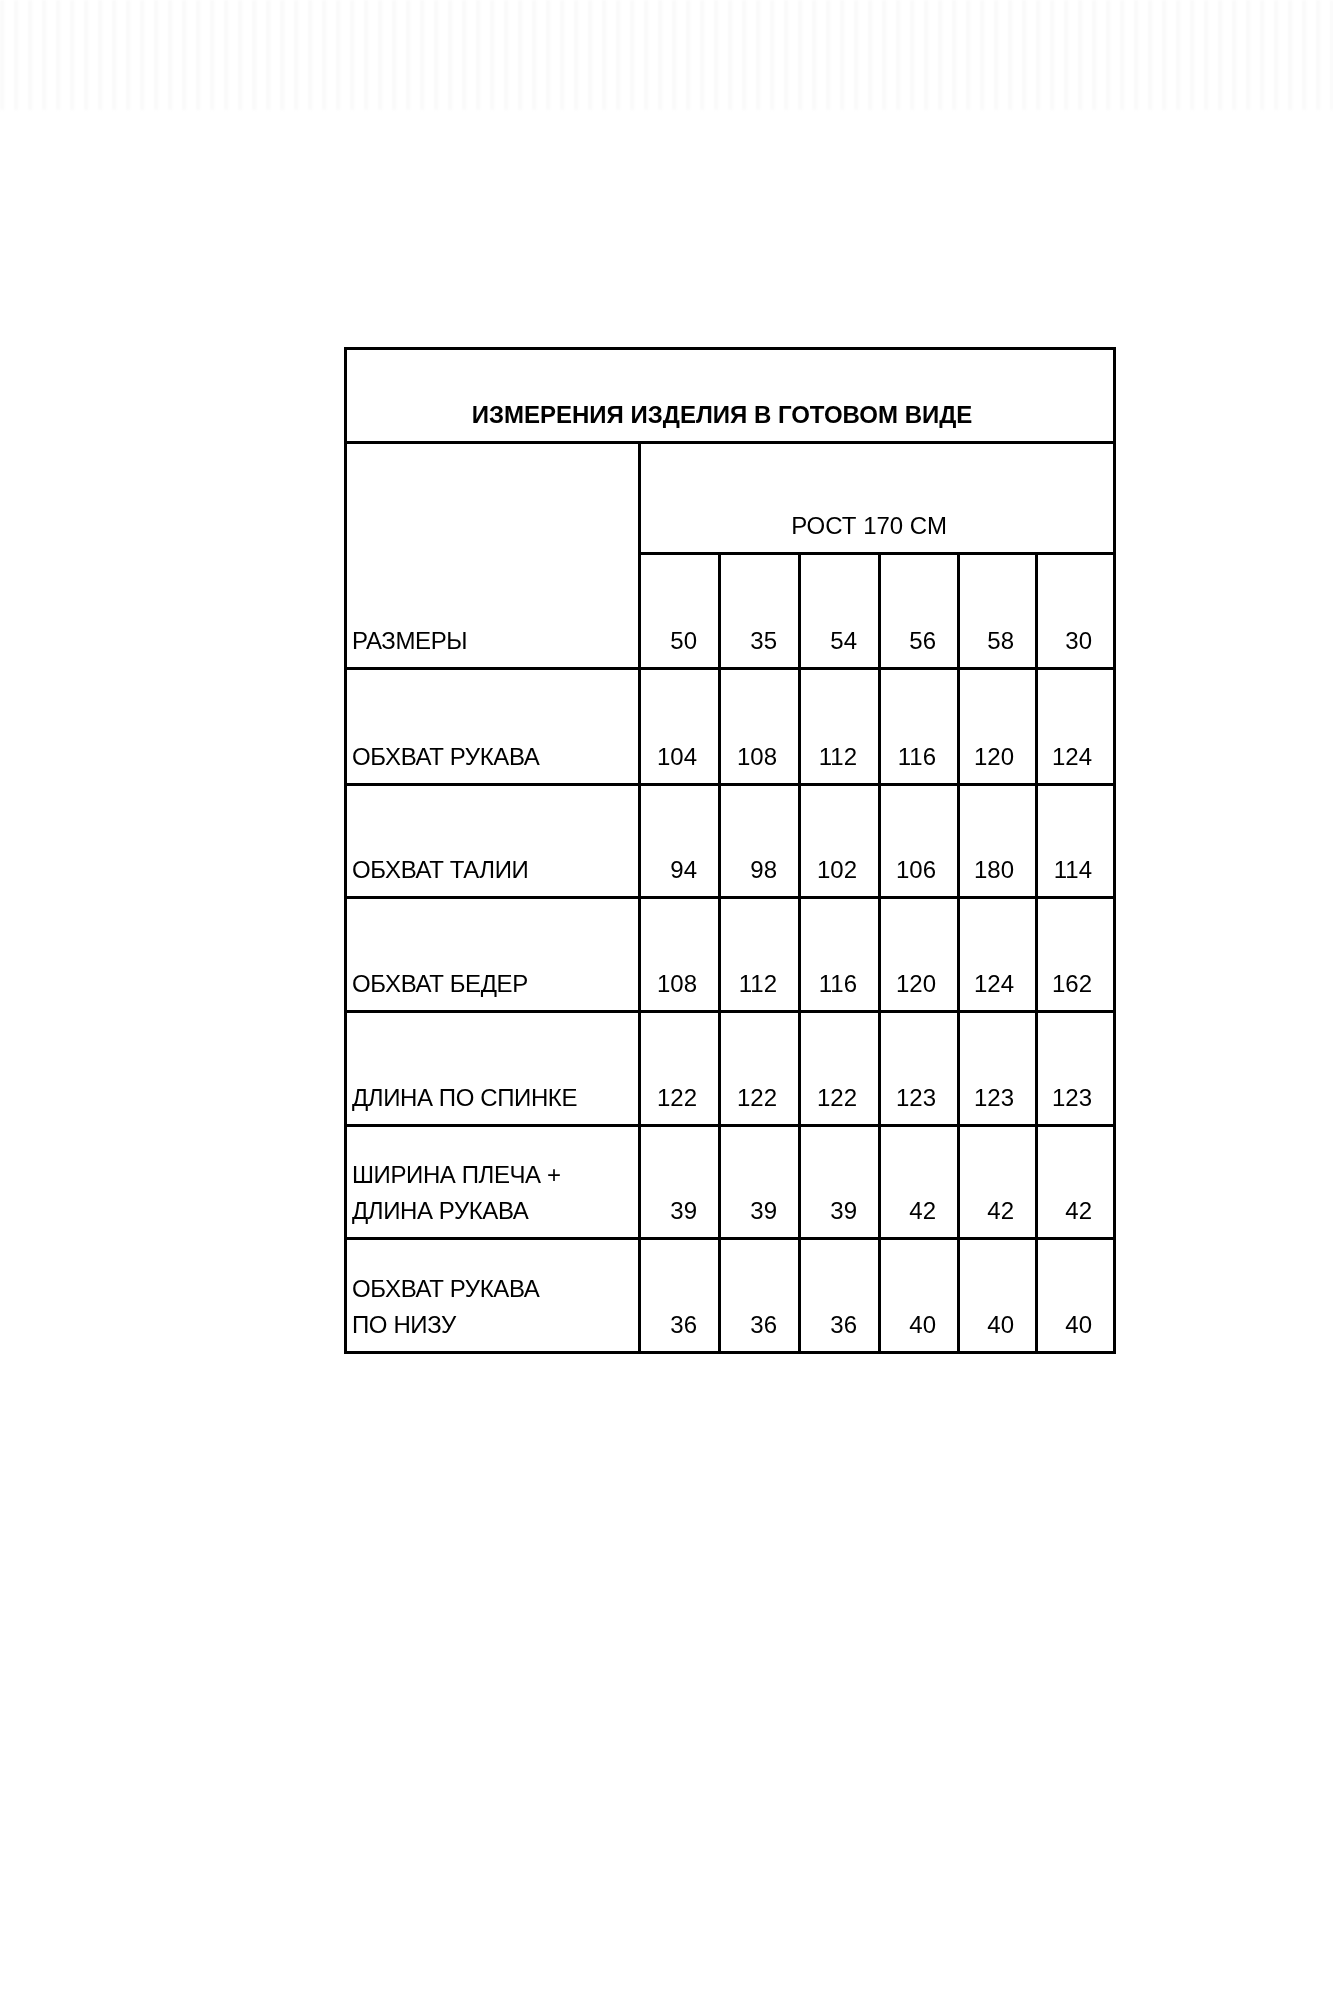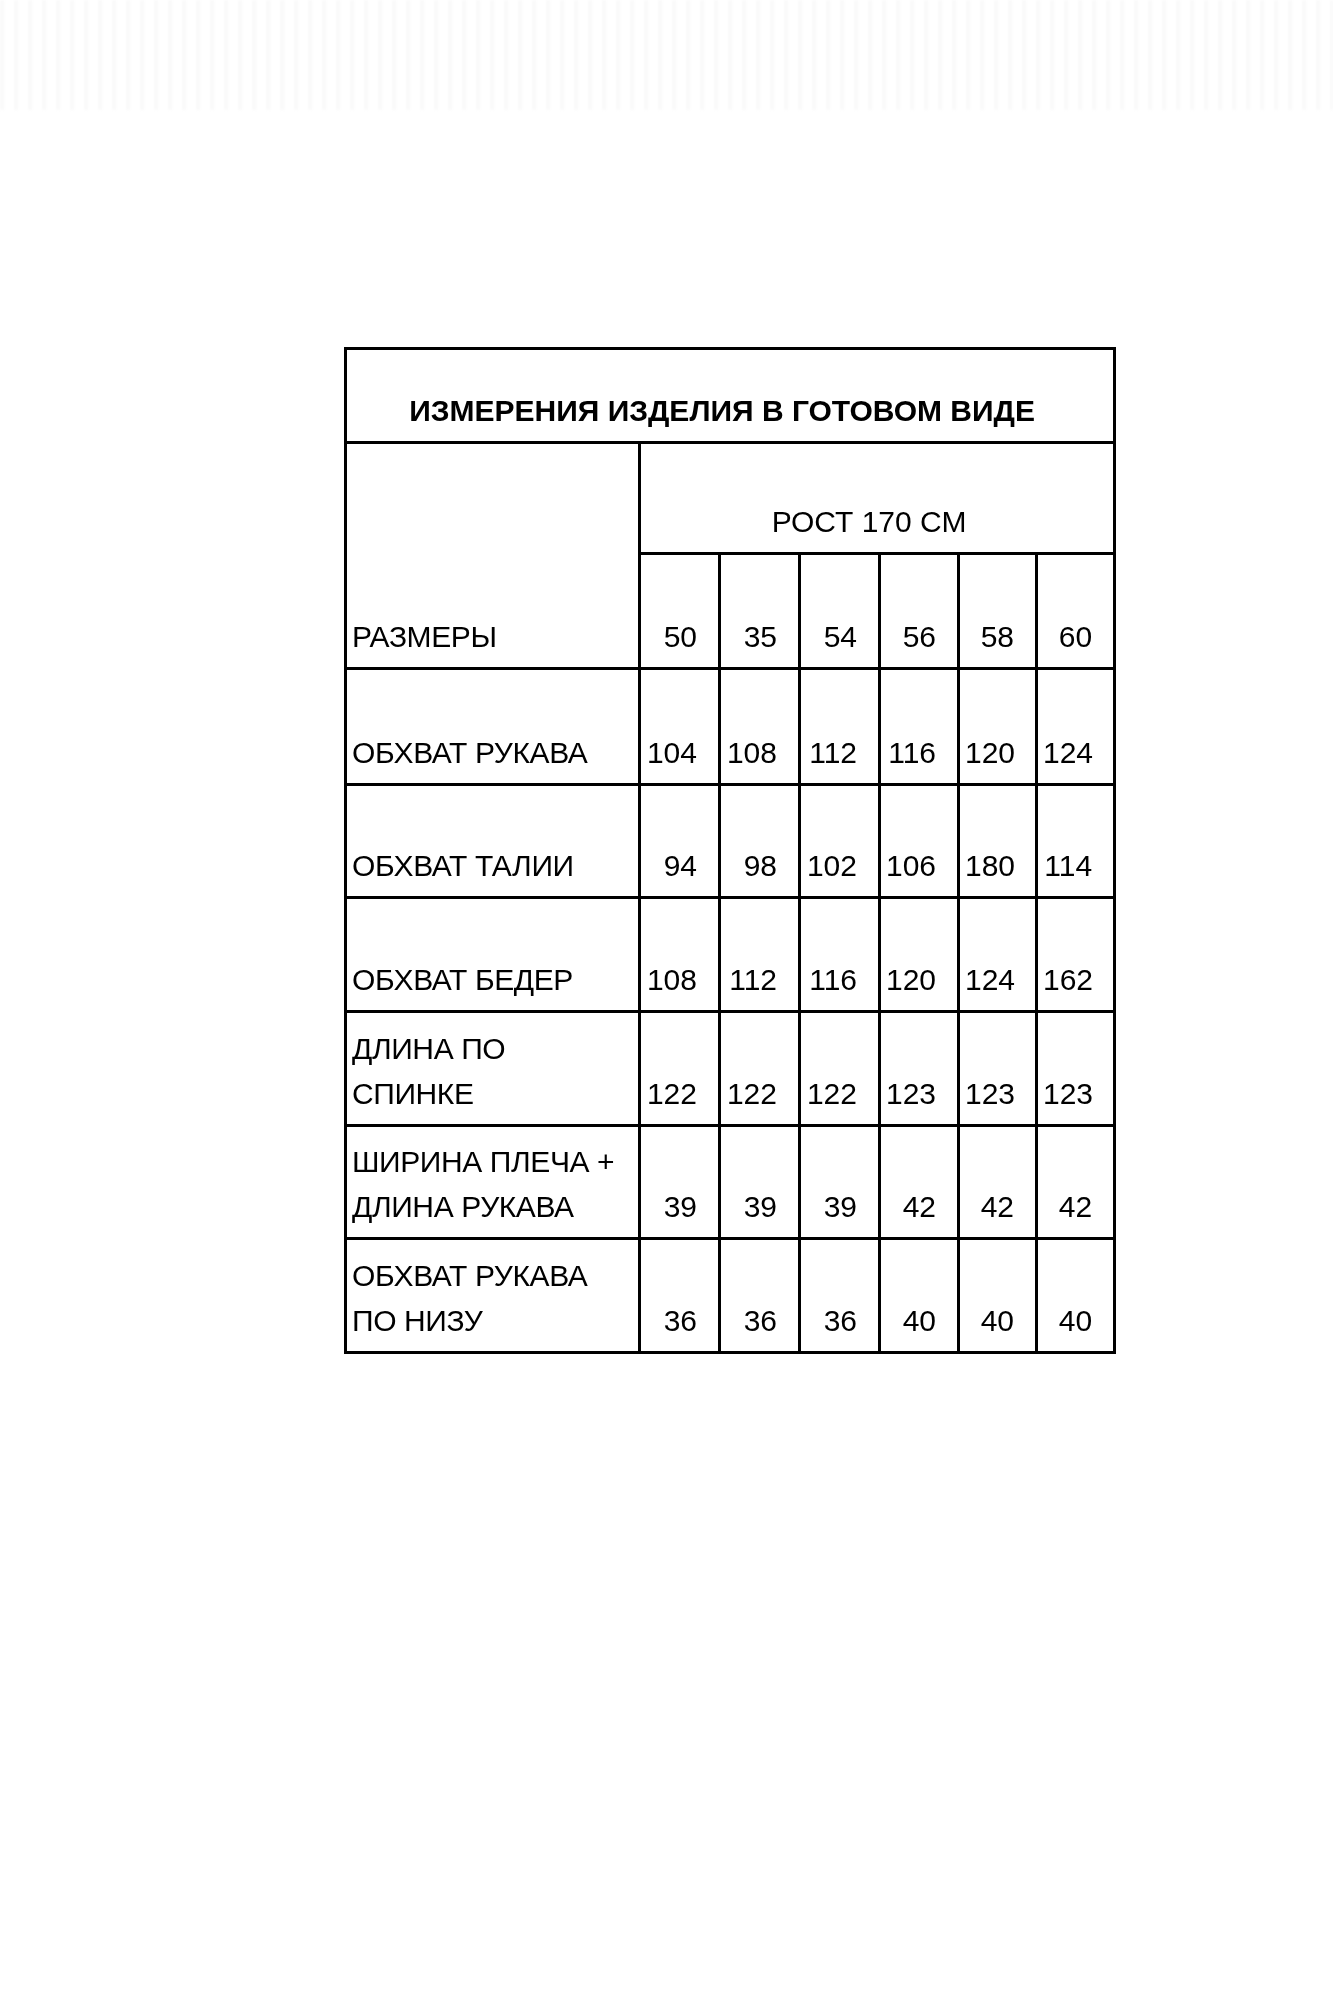--- a/index.html
+++ b/index.html
@@ -33,21 +33,21 @@
   }
   table.size-table {
     border-collapse: collapse;
     table-layout: fixed;
     width: 769px;
     background: #ffffff;
   }
   table.size-table td {
     border: 3px solid #000000;
     vertical-align: bottom;
-    font-size: 30px;
+    font-size: 24px;
     line-height: 1.5;
     padding: 4px 21px 8px 5px;
     overflow: hidden;
   }
   td.title-cell {
     text-align: center;
     font-weight: bold;
     font-size: 36px;
     line-height: 1.15;
     white-space: nowrap;
@@ -98,21 +98,21 @@
       <td rowspan="2" class="label-cell">РАЗМЕРЫ</td>
       <td colspan="6" class="rost-cell">РОСТ 170 СМ</td>
     </tr>
 
     <tr style="height:115px">
       <td class="num-cell">50</td>
       <td class="num-cell">35</td>
       <td class="num-cell">54</td>
       <td class="num-cell">56</td>
       <td class="num-cell">58</td>
-      <td class="num-cell">60</td>
+      <td class="num-cell">30</td>
     </tr>
 
     <tr style="height:116px">
       <td class="label-cell">ОБХВАТ РУКАВА</td>
       <td class="num-cell">104</td>
       <td class="num-cell">108</td>
       <td class="num-cell">112</td>
       <td class="num-cell">116</td>
       <td class="num-cell">120</td>
       <td class="num-cell">124</td>

